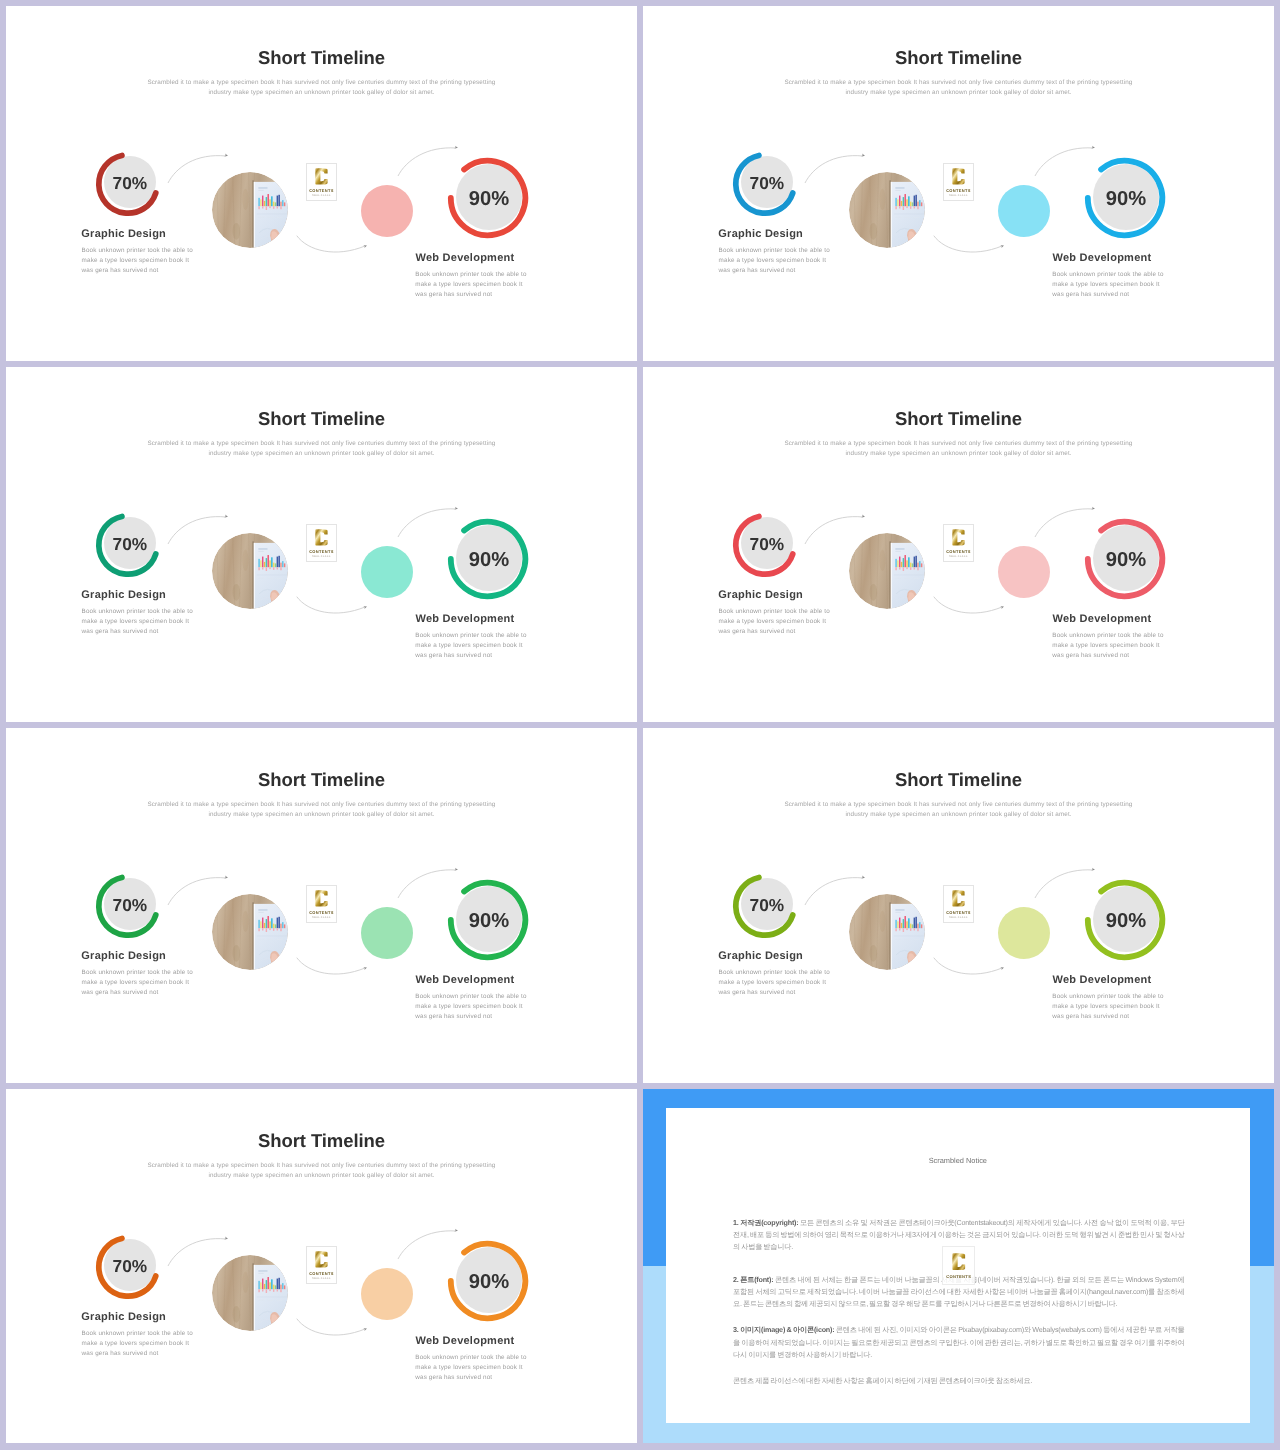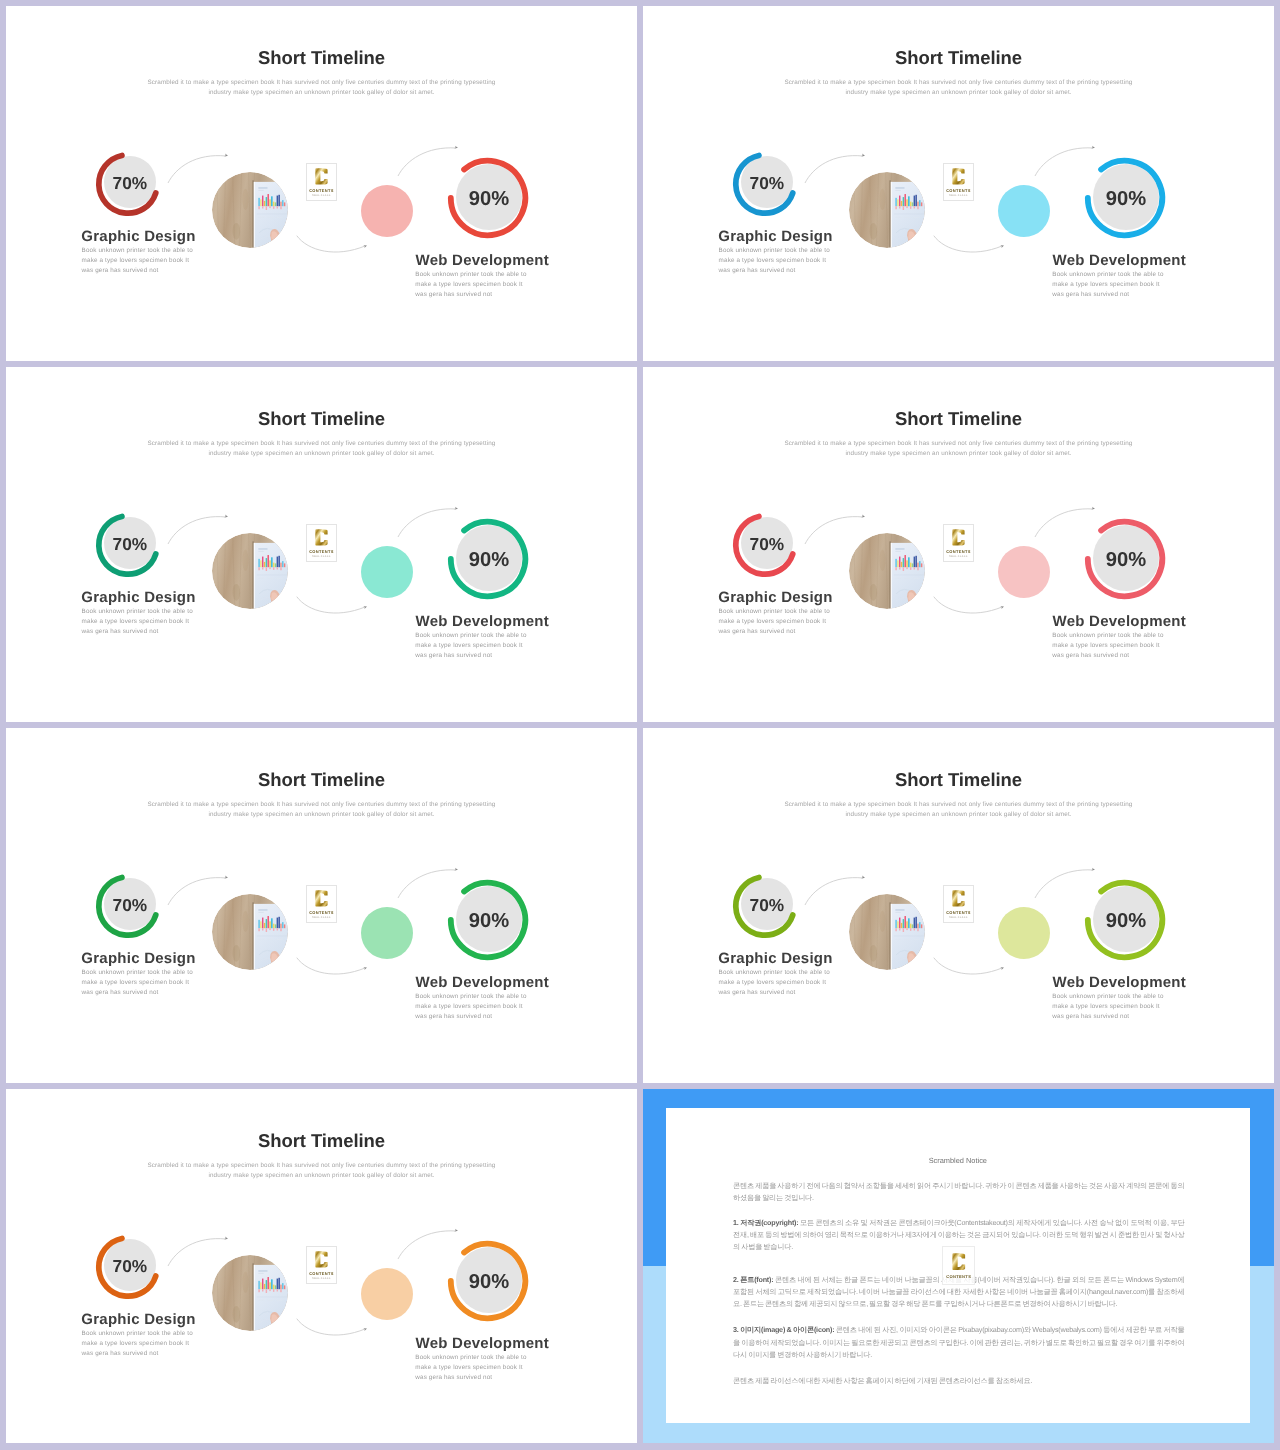--- a/index.html
+++ b/index.html
@@ -33,21 +33,21 @@
   .ring-wrap { position:absolute; }
   .ring-svg { position:absolute; left:0; top:0; }
   .ring-disc { position:absolute; border-radius:50%; background:#e4e4e4; }
   .ring-label {
     position:absolute; left:0; top:0; width:100%; height:100%;
     will-change:transform;
     display:flex; align-items:center; justify-content:center;
     font-weight:bold; color:#333333;
   }
   .node-head {
-    position:absolute; font-size:15px; font-weight:bold; color:#3f3f3f;
+    position:absolute; font-size:11px; font-weight:bold; color:#3f3f3f;
     letter-spacing:.25px; white-space:nowrap;
   }
   .node-body {
     position:absolute; font-size:6.3px; color:#9e9e9e; line-height:10.2px;
     letter-spacing:.15px; white-space:nowrap;
   }
   .photo { position:absolute; border-radius:50%; overflow:hidden; }
   .soft-dot { position:absolute; border-radius:50%; }
   .logo-box {
     position:absolute; background:#fff; border:1px solid #e4e4e4;
@@ -988,25 +988,24 @@
     <path d="M3 34 C 11 18, 32 4, 61 6" fill="none" stroke="#cbcbcb" stroke-width="0.85" stroke-linecap="round"></path>
     <path d="M0 0 L-3.4 1.5 L-2.3 0 L-3.4 -1.5 Z" fill="#8a8a8a" transform="translate(63,5.8) rotate(12)"></path>
   </svg>
     </div>
 
   <div class="slide" id="s7" style="left: 643px; top: 1089px; width: 631px; height: 354px;">
     <div class="cp-bg-top" style="height: 177px;"></div>
     <div class="cp-bg-bot" style="height: 177px;"></div>
     <div class="cp-card" style="left: 22.9px; top: 19.2px; width: 583.8px; height: 314.9px;">
       <div class="cp-title-en" style="top: 47.5px; font-size: 7.4px;">Scrambled Notice</div>
-      <div class="cp-p" id="cp-intro" style="left: 67.2px; width: 451.3px; top: 71.5px; font-size: 7.2px; line-height: 12.05px; text-align: justify; word-spacing: -0.6px; letter-spacing: -0.22px;">콘텐츠 제품을 사용하기 전에 다음의 협약서 조항들을 세세히 읽어 주시기 바랍니다. 귀하가 이 콘텐츠 제품을 사용하는 것은 사용자 계약의 본문에 동의하셨음을 알리는 것입니다.</div>
       <div class="cp-p" id="cp-i0" style="left: 67.2px; width: 451.3px; top: 109px; font-size: 7.2px; line-height: 12.05px; text-align: justify; word-spacing: -0.6px; letter-spacing: -0.22px;"><b>1. 저작권(copyright):</b><span> 모든 콘텐츠의 소유 및 저작권은 콘텐츠테이크아웃(Contentstakeout)의 제작자에게 있습니다. 사전 승낙 없이 도덕적 이용, 무단전재, 배포 등의 방법에 의하여 영리 목적으로 이용하거나 제3자에게 이용하는 것은 금지되어 있습니다. 이러한 도덕 행위 발견 시 준법한 민사 및 형사상의 사법을 받습니다.</span></div>
       <div class="cp-p" id="cp-i1" style="left: 67.2px; width: 451.3px; top: 165.4px; font-size: 7.2px; line-height: 12.05px; text-align: justify; word-spacing: -0.6px; letter-spacing: -0.22px;"><b>2. 폰트(font):</b><span> 콘텐츠 내에 된 서체는 한글 폰트는 네이버 나눔글꼴의 서체를 사용(네이버 저작권있습니다). 한글 외의 모든 폰트는 Windows System에 포함된 서체의 고딕으로 제작되었습니다. 네이버 나눔글꼴 라이선스에 대한 자세한 사항은 네이버 나눔글꼴 홈페이지(hangeul.naver.com)를 참조하세요. 폰트는 콘텐츠의 함께 제공되지 않으므로, 필요할 경우 해당 폰트를 구입하시거나 다른폰트로 변경하여 사용하시기 바랍니다.</span></div>
       <div class="cp-p" id="cp-i2" style="left: 67.2px; width: 451.3px; top: 216.3px; font-size: 7.2px; line-height: 12.05px; text-align: justify; word-spacing: -0.6px; letter-spacing: -0.22px;"><b>3. 이미지(image) &amp; 아이콘(icon):</b><span> 콘텐츠 내에 된 사진, 이미지와 아이콘은 Pixabay(pixabay.com)와 Webalys(webalys.com) 등에서 제공한 무료 저작물을 이용하여 제작되었습니다. 이미지는 필요로한 제공되고 콘텐츠의 구입한다. 이에 관한 권리는, 귀하가 별도로 확인하고 필요할 경우 여기를 위주하여 다시 이미지를 변경하여 사용하시기 바랍니다.</span></div>
-      <div class="cp-p" id="cp-foot" style="left: 67.2px; width: 451.3px; top: 267.1px; font-size: 7.2px; line-height: 12.05px; text-align: justify; word-spacing: -0.6px; letter-spacing: -0.22px;">콘텐츠 제품 라이선스에 대한 자세한 사항은 홈페이지 하단에 기재된 콘텐츠라이선스를 참조하세요.</div>
+      <div class="cp-p" id="cp-foot" style="left: 67.2px; width: 451.3px; top: 267.1px; font-size: 7.2px; line-height: 12.05px; text-align: justify; word-spacing: -0.6px; letter-spacing: -0.22px;">콘텐츠 제품 라이선스에 대한 자세한 사항은 홈페이지 하단에 기재된 콘텐츠테이크아웃 참조하세요.</div>
       <div class="cp-watermark" style="left: 276.5px; top: 137.4px; width: 32.7px; height: 39.7px; border: 1px solid rgb(236, 236, 236); background: rgba(255, 255, 255, 0.82);">
           <svg width="17.5" height="19.6" viewBox="-5 0 110 112">
     <defs>
       <linearGradient id="gold17.5" x1="0" y1="0" x2="1" y2="0.9">
         <stop offset="0%" stop-color="#e7d08a"></stop>
                 <stop offset="16%" stop-color="#a8841f"></stop>
         <stop offset="34%" stop-color="#f6e9b4"></stop>
                 <stop offset="52%" stop-color="#bf9b2c"></stop>
         <stop offset="72%" stop-color="#8d6d14"></stop>
                 <stop offset="88%" stop-color="#e2c56f"></stop>

